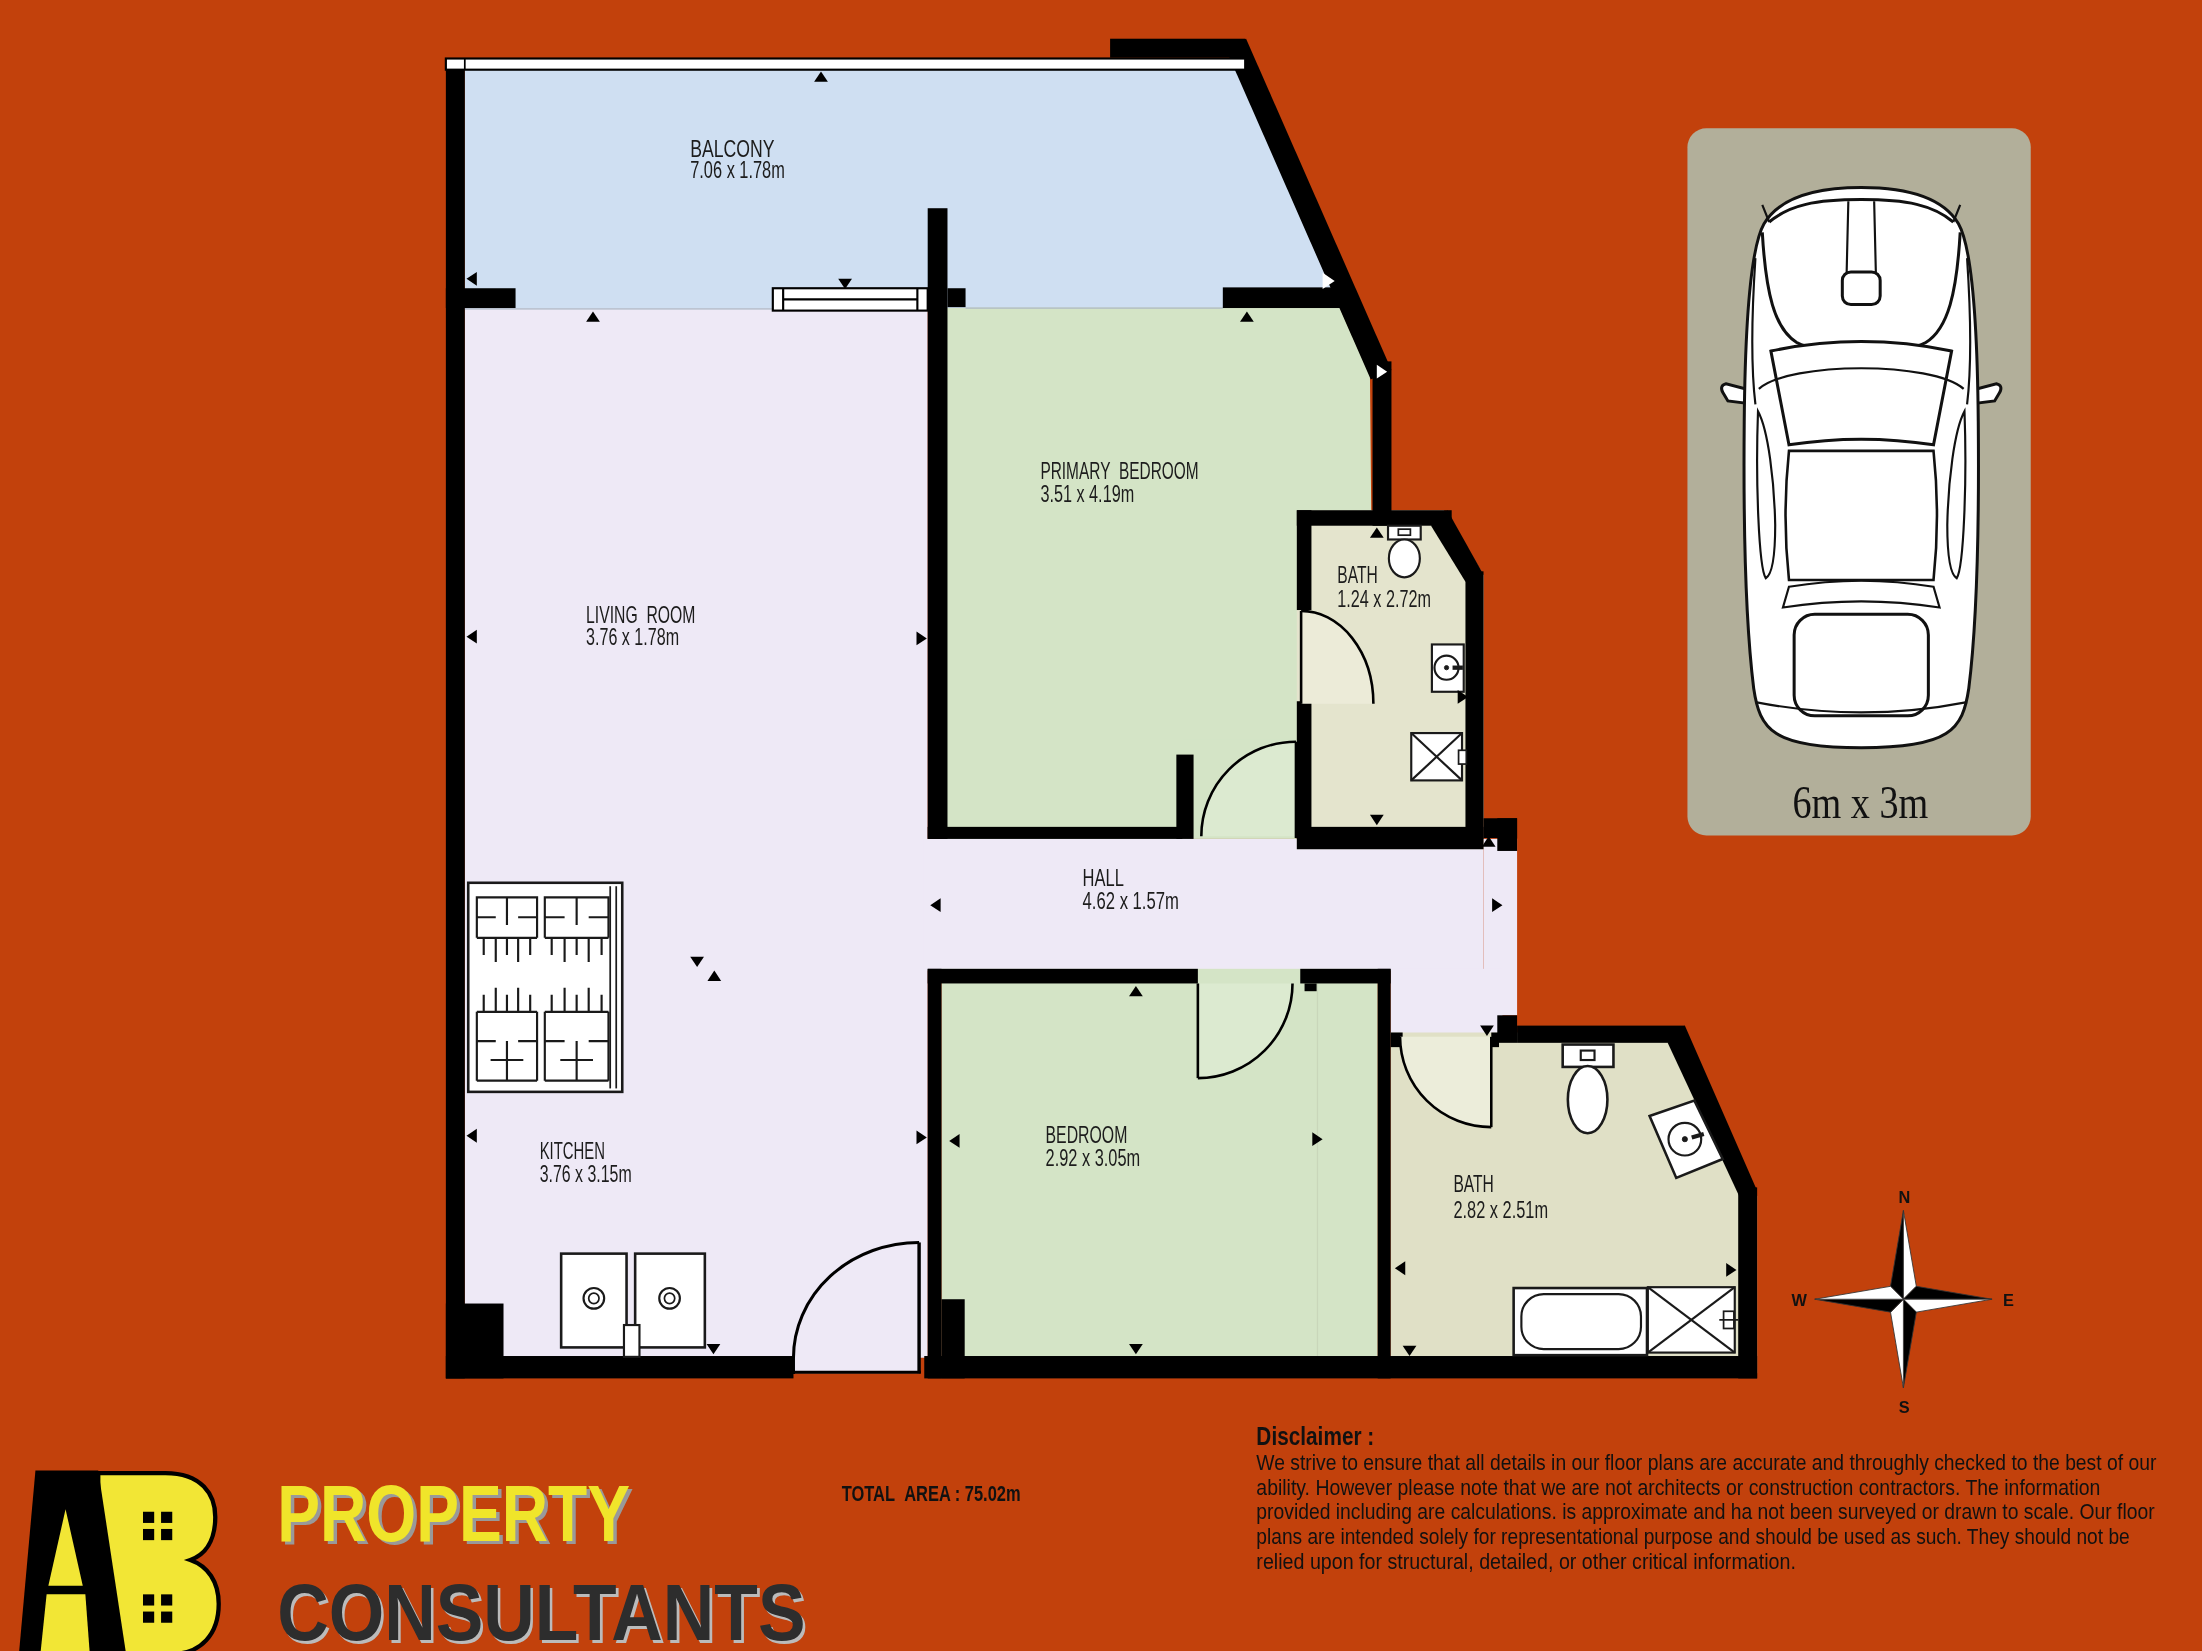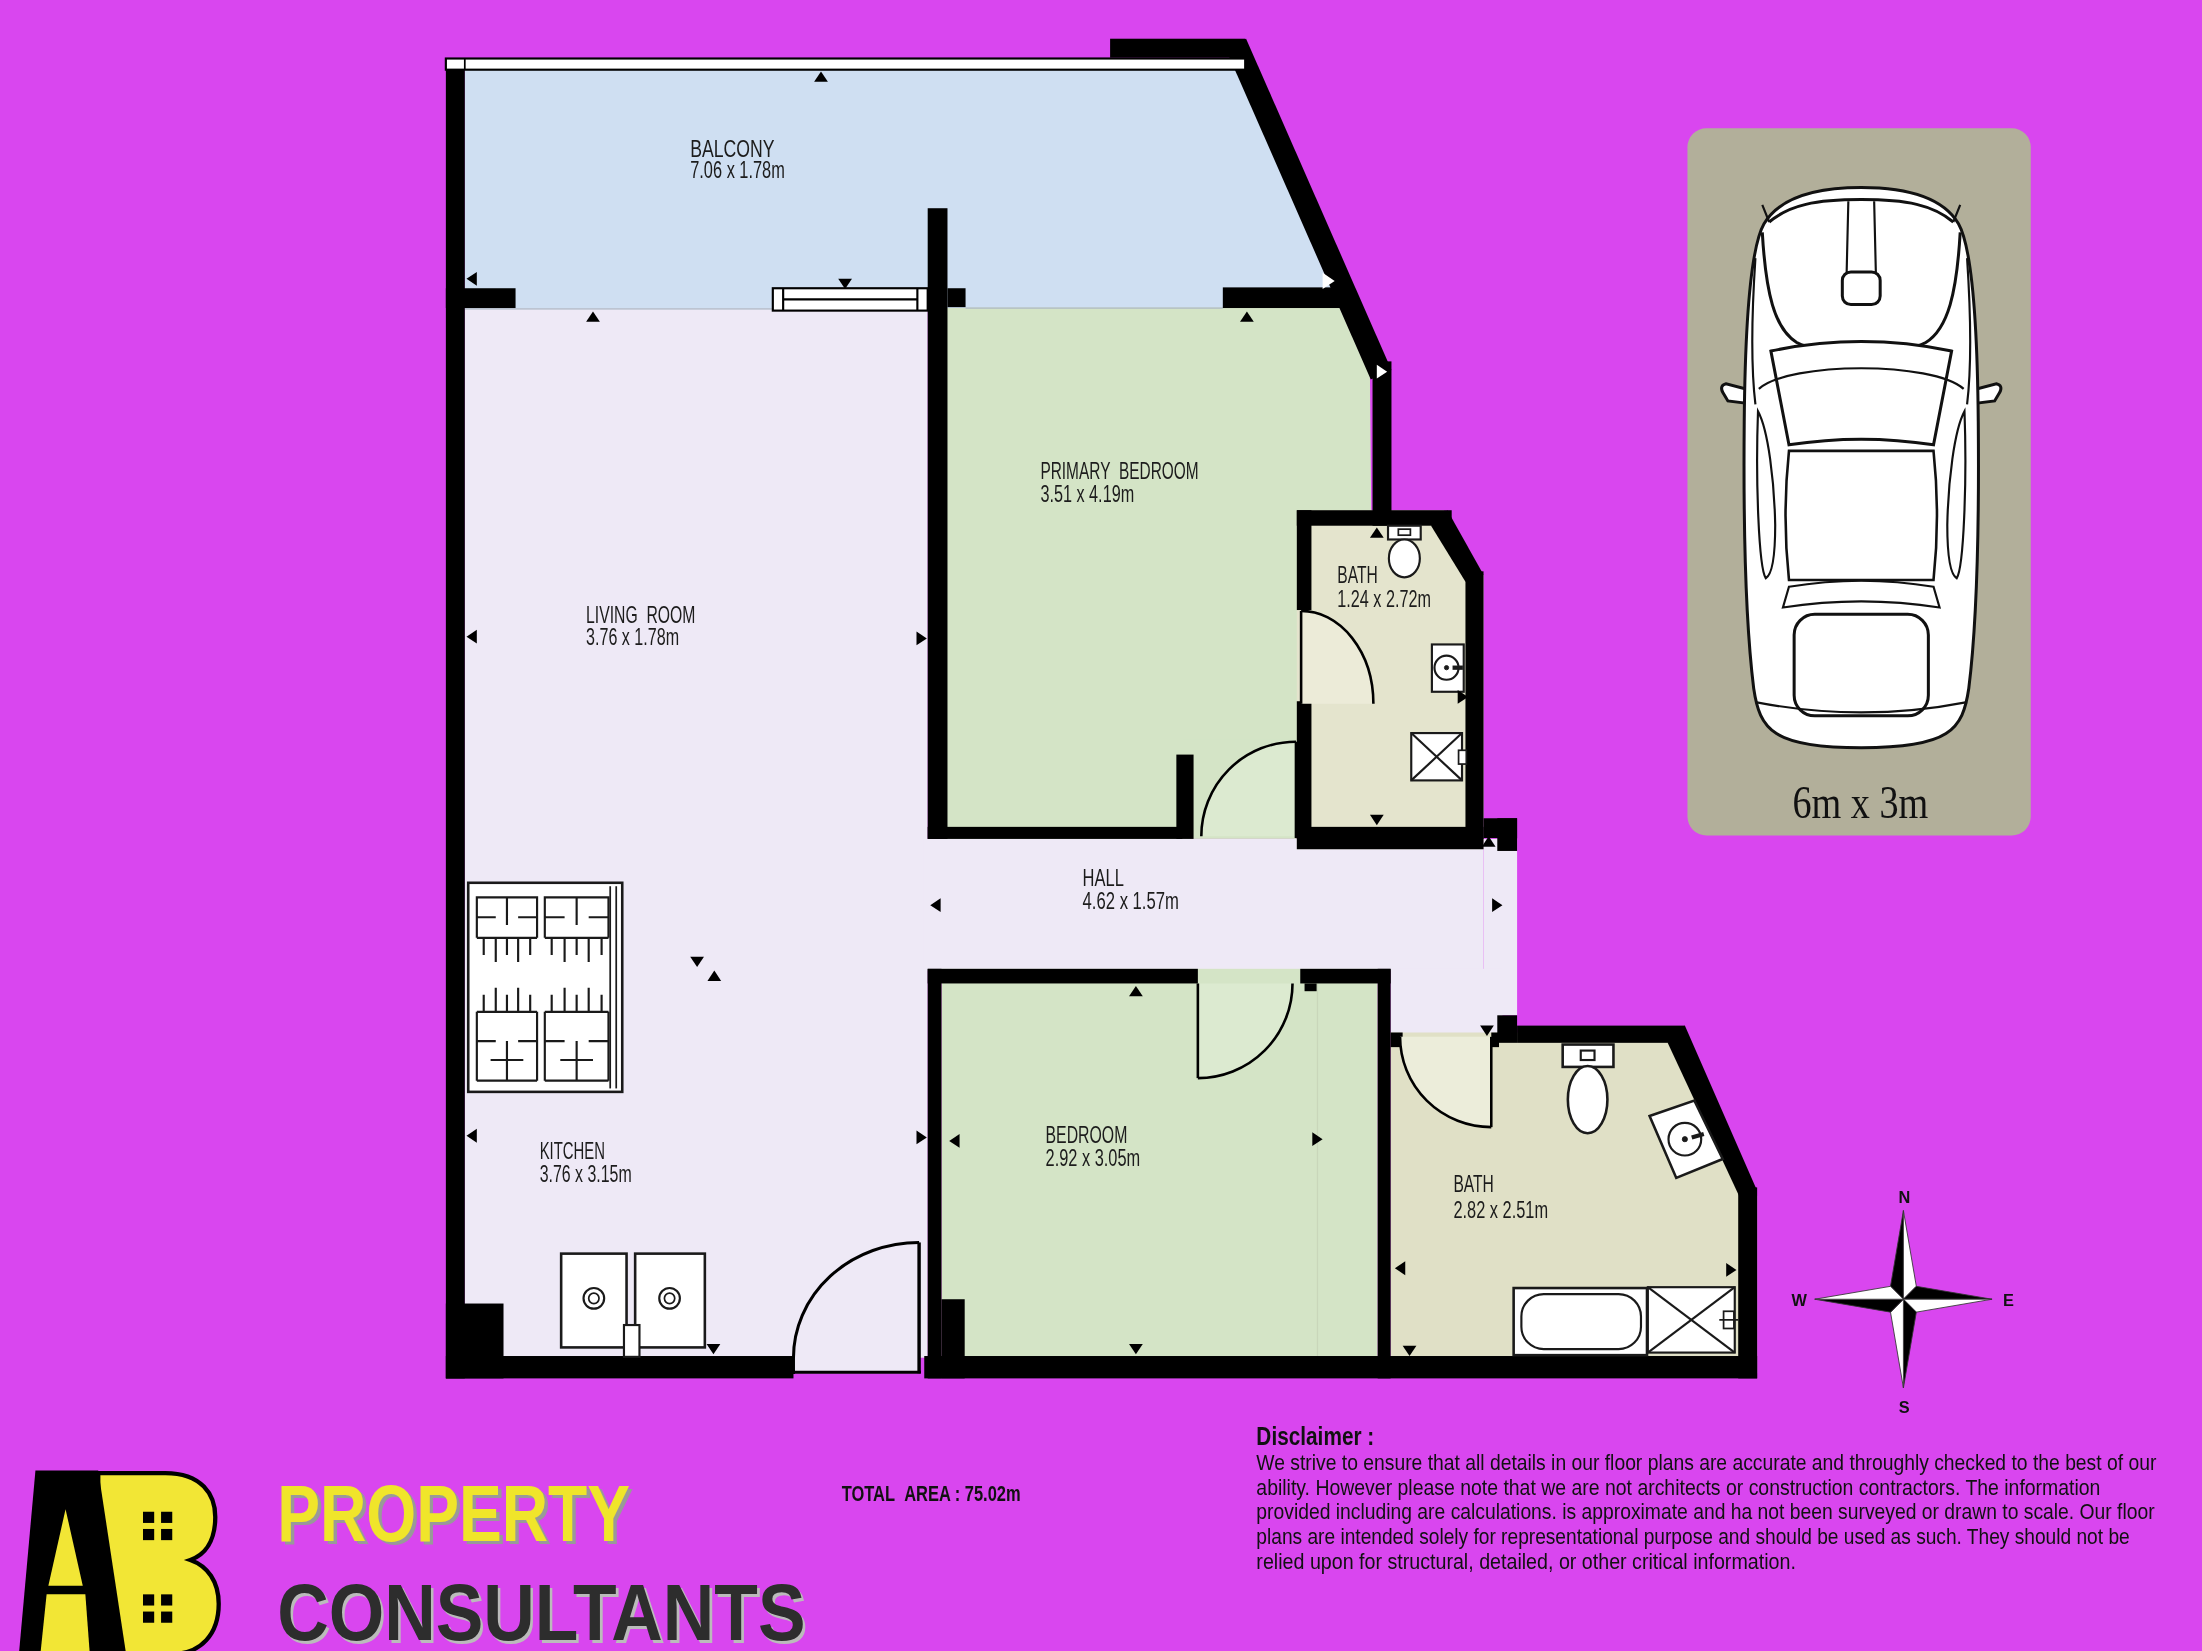--- a/index.html
+++ b/index.html
@@ -1,16 +1,16 @@
 <!DOCTYPE html>
 <html style="font-size:13.8px"><head>
 <meta charset="utf-8">
 <style>
   html,body{margin:0;padding:0;background:#ffffff;}
-  #page{position:relative;width:2203px;height:1652px;background:#d946ef;overflow:hidden;}
+  #page{position:relative;width:2203px;height:1652px;background:#c2410c;overflow:hidden;}
   svg{position:absolute;top:0;left:0;}
   text{font-family:"Liberation Sans", sans-serif;}
 </style>
 </head>
 <body>
 <div id="page">
 <svg width="2203" height="1652" viewBox="0 0 2560 1920">
 
   <polygon points="540,81 1436,81 1558,360 540,360" fill="#cfdff2"></polygon>
 

